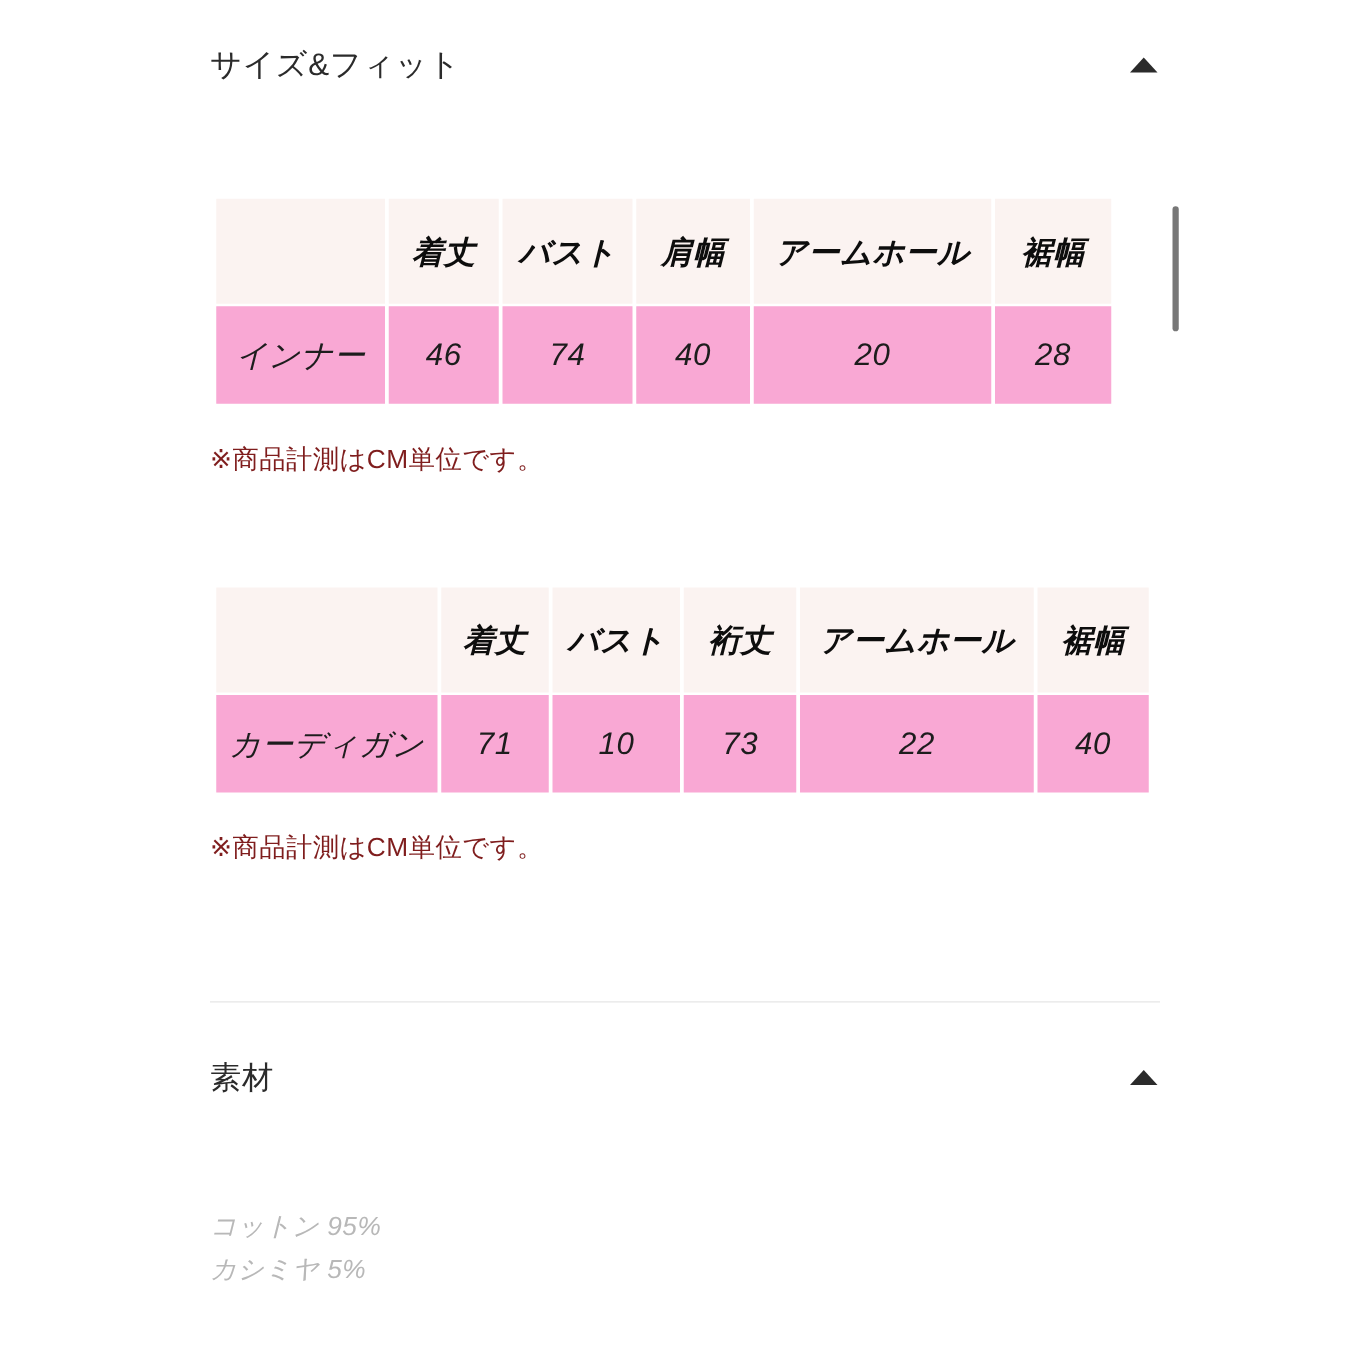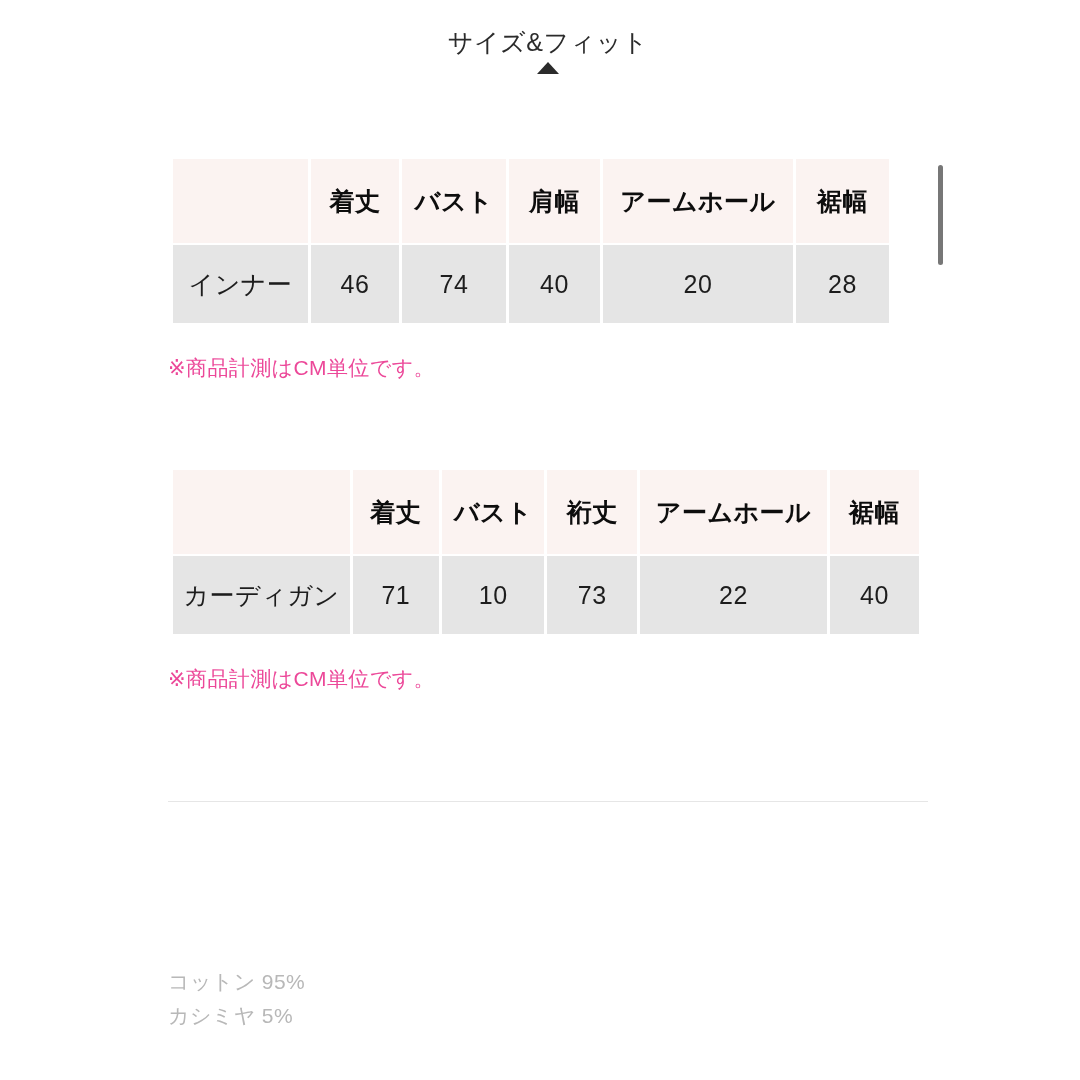--- a/index.html
+++ b/index.html
@@ -27,21 +27,20 @@
   
   .section-header {
     position: absolute;
     left: 168px;
     width: 760px;
     height: 44px;
     display: flex;
     align-items: center;
     justify-content: space-between;
     box-sizing: border-box;
-    flex-direction: column;
   }
   .section-title {
     font-size: 25px;
     font-weight: 400;
     color: #2b2b2b;
     letter-spacing: 0.6px;
     line-height: 1;
     white-space: nowrap;
   }
   .toggle-icon {
@@ -52,20 +51,21 @@
     justify-content: center;
     flex: 0 0 auto;
   }
   .toggle-icon svg { display: block; }
 
   
   .table-wrap {
     position: absolute;
     left: 170px;
     overflow: hidden;
+    font-style: italic;
   }
   .size-table {
     border-collapse: separate;
     border-spacing: 3px 2px;
     table-layout: fixed;
     margin: 0;
   }
   .size-table th,
   .size-table td {
     padding: 0;
@@ -76,41 +76,41 @@
   }
   .size-table thead th {
     background: #fbf3f1;
     height: 84px;
     font-size: 25px;
     font-weight: 700;
     color: #0d0d0d;
     letter-spacing: 0.5px;
   }
   .size-table tbody td {
-    background: #e5e5e5;
+    background: #f9a8d4;
     height: 78px;
     font-size: 25px;
     font-weight: 400;
     color: #1d1d1d;
     letter-spacing: 0.5px;
   }
   .size-table thead th.corner,
   .size-table tbody td.rowlabel {
     
   }
   .size-table tbody td.rowlabel {
     font-size: 25px;
   }
 
   
   .table-note {
     position: absolute;
     left: 168px;
     font-size: 21px;
-    color: #ec4899;
+    color: #7f1d1d;
     letter-spacing: 0.4px;
     white-space: nowrap;
     line-height: 1;
   }
 
   
   .scroll-indicator {
     position: absolute;
     width: 5px;
     border-radius: 3px;
@@ -127,20 +127,21 @@
   }
 
   
   .material-list {
     position: absolute;
     left: 168px;
     font-size: 21px;
     color: #b8b8b8;
     letter-spacing: 0.4px;
     line-height: 34px;
+    font-style: italic;
   }
   .material-line { white-space: nowrap; display: block; }
 </style>
 </head>
 <body>
 
 <div class="page">
 
   <div class="section-header" style="top:30px;">
     <span class="section-title">サイズ&amp;フィット</span>
@@ -202,19 +203,27 @@
           <td>40</td>
         </tr>
       </tbody>
     </table>
   </div>
 
   <div class="table-note" style="top:668px;">※商品計測はCM単位です。</div>
 
   <div class="divider" style="top:801px;"></div>
 
+  <div class="section-header" style="top:840px;">
+    <span class="section-title">素材</span>
+    <span class="toggle-icon">
+      <svg width="24" height="16" viewBox="0 0 24 16" aria-hidden="true">
+        <polygon points="12,2 23,14 1,14" fill="#2b2b2b"></polygon>
+      </svg>
+    </span>
+  </div>
 
   <div class="material-list" style="top:965px;">
     <span class="material-line">コットン 95%</span>
     <span class="material-line">カシミヤ 5%</span>
   </div>
 
 </div>
 
 </body></html>

